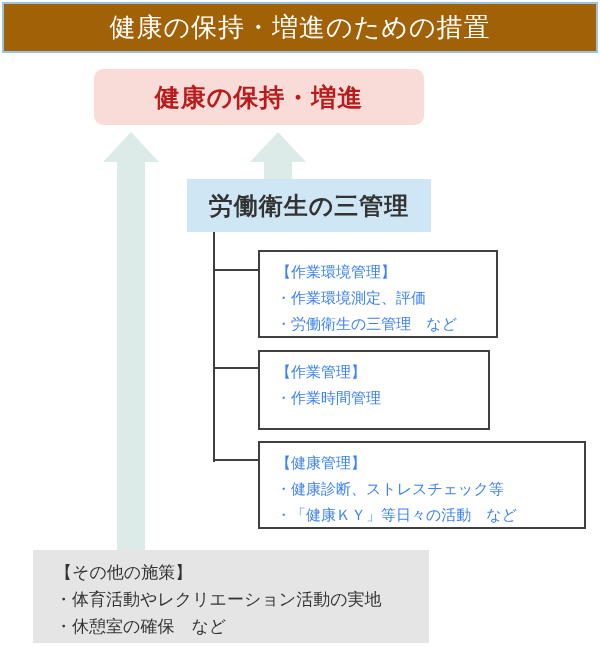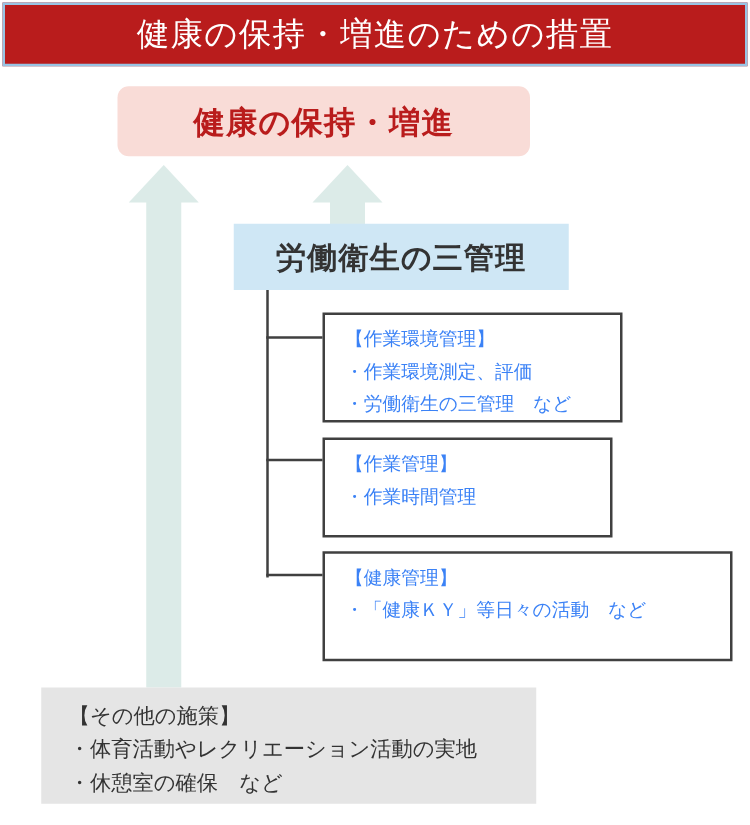--- a/index.html
+++ b/index.html
@@ -10,21 +10,21 @@
     background: #ffffff;
     font-family: "Liberation Sans", "DejaVu Sans", sans-serif;
     color: #333333;
     overflow: hidden;
   }
   .abs { position: absolute; }
 
   
   .header-bar {
     left: 2px; top: 2px; width: 596px; height: 51px;
-    background: #b91c1c;
+    background: #a16207;
     border: 2px solid #99c4e4;
     display: flex; align-items: center; justify-content: center;
   }
   .header-bar .title {
     color: #ffffff; font-size: 26px; letter-spacing: 1px;
   }
 
   
   .goal-box {
     left: 94px; top: 69px; width: 330px; height: 56px;
@@ -41,21 +41,21 @@
     border-bottom: 30px solid #dcebe8;
   }
   .arrow-head.left  { left: 103px; top: 132px; }
   .arrow-head.right { left: 250px; top: 132px; }
   .arrow-shaft { background: #dcebe8; }
   .arrow-shaft.left  { left: 117px; top: 161px; width: 28px; height: 389px; }
   .arrow-shaft.right { left: 264px; top: 161px; width: 28px; height: 26px; }
 
   
   .three-box {
-    left: 187px; top: 179px; width: 268px; height: 53px;
+    left: 187px; top: 179px; width: 244px; height: 53px;
     background: #cfe7f5;
     display: flex; align-items: center; justify-content: center;
     z-index: 3;
   }
   .three-box .label { font-size: 24px; font-weight: bold; color: #333; letter-spacing: 1px; }
 
   
   .line { background: #404040; z-index: 1; }
   .line.vert { left: 213px; top: 232px; width: 2px; height: 230px; }
   .line.h1 { left: 213px; top: 269px; width: 47px; height: 2px; }
@@ -116,20 +116,21 @@
   <div>・労働衛生の三管理　など</div>
 </div>
 
 <div class="abs detail-box b2">
   <div>【作業管理】</div>
   <div>・作業時間管理</div>
 </div>
 
 <div class="abs detail-box b3">
   <div>【健康管理】</div>
+  <div>・健康診断、ストレスチェック等</div>
   <div>・「健康ＫＹ」等日々の活動　など</div>
 </div>
 
 <div class="abs other-box">
   <div>【その他の施策】</div>
   <div>・体育活動やレクリエーション活動の実地</div>
   <div>・休憩室の確保　など</div>
 </div>
 
 </body></html>

